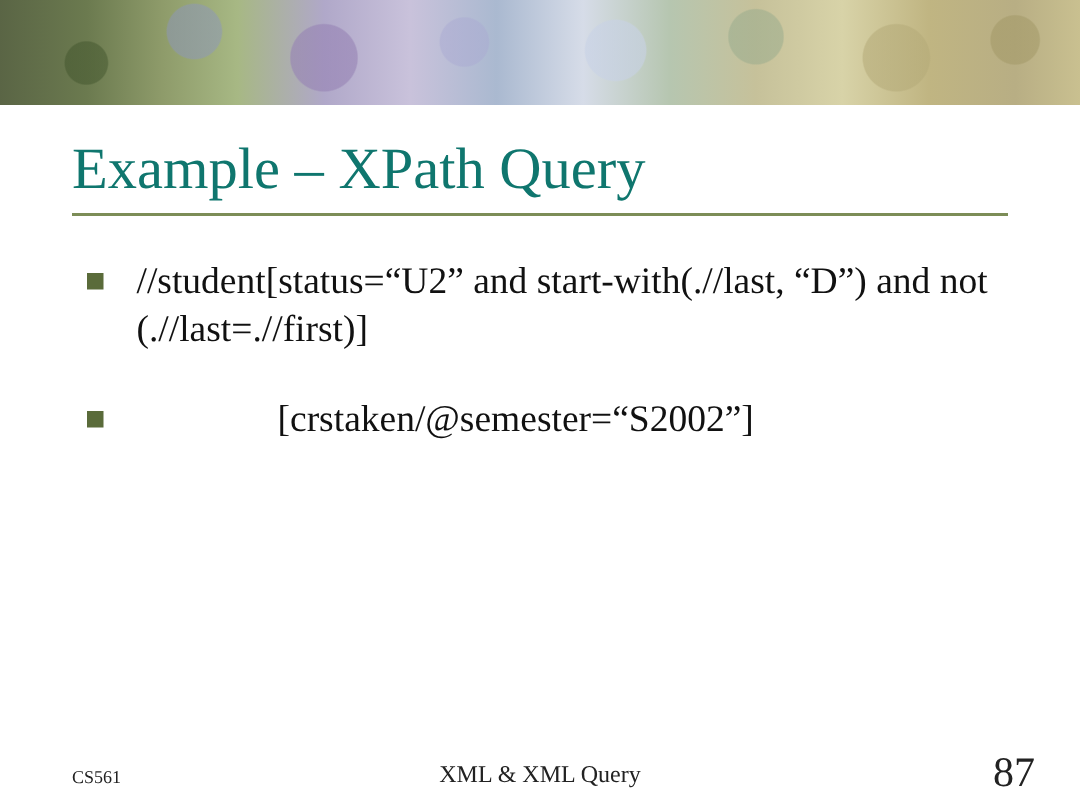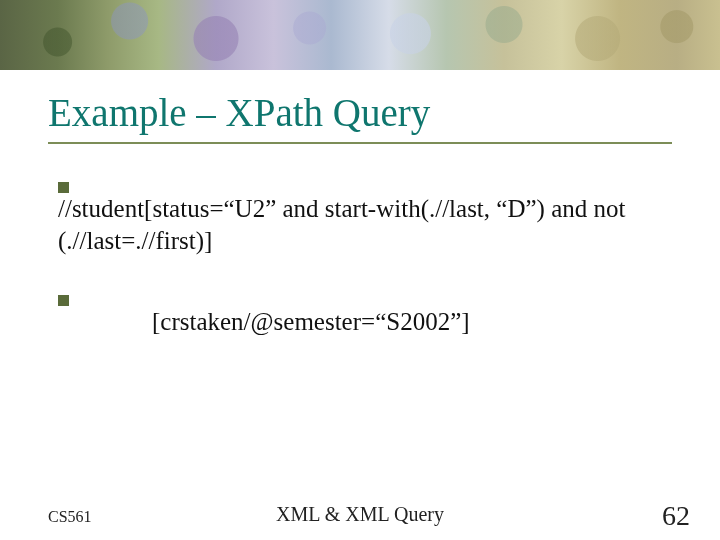--- a/index.html
+++ b/index.html
@@ -56,46 +56,45 @@
     top: 172px;
     width: 610px;
     color: #111;
     font-size: 25px;
     line-height: 1.28;
   }
   .item {
     display: flex;
     align-items: flex-start;
     margin-bottom: 28px;
-    flex-direction: column;
   }
   .item.tight { margin-bottom: 0; }
   .bullet {
     flex: 0 0 auto;
     width: 11px;
     height: 11px;
     background: #5a6b3a;
     margin-top: 10px;
     margin-right: 22px;
   }
   .txt { flex: 1 1 auto; }
   .indent { padding-left: 94px; }
   .footer-left {
     position: absolute;
     left: 48px;
     bottom: 14px;
-    font-size: 16px;
+    font-size: 12px;
     color: #222;
   }
   .footer-center {
     position: absolute;
     left: 0; right: 0;
     bottom: 14px;
     text-align: center;
-    font-size: 20px;
+    font-size: 16px;
     color: #222;
   }
   .footer-right {
     position: absolute;
     right: 30px;
     bottom: 8px;
     font-size: 28px;
     color: #222;
   }
 </style>
@@ -118,13 +117,13 @@
 
   <div class="item">
     <div class="bullet"></div>
     <div class="txt indent">[crstaken/@semester=“S2002”]</div>
   </div>
 
 </div>
 
 <div class="footer-left">CS561</div>
 <div class="footer-center">XML &amp; XML Query</div>
-<div class="footer-right">62</div>
+<div class="footer-right">87</div>
 
 </body></html>

